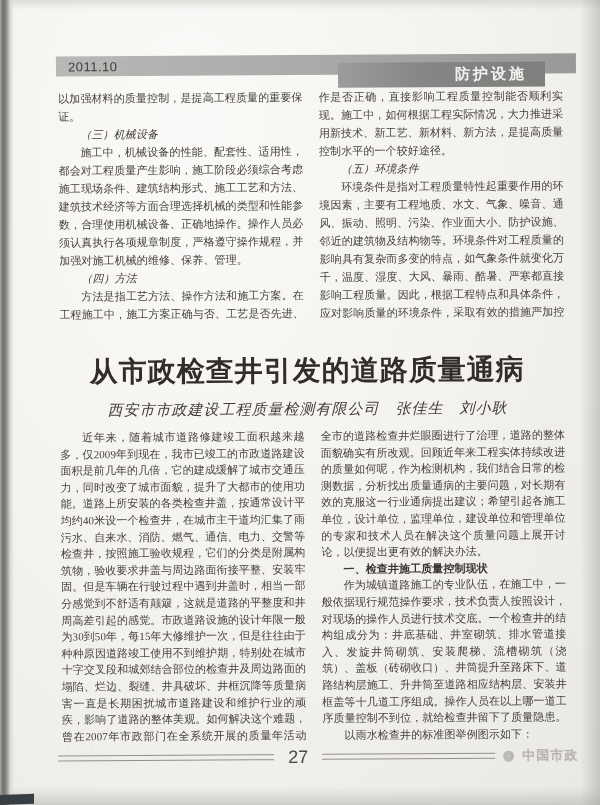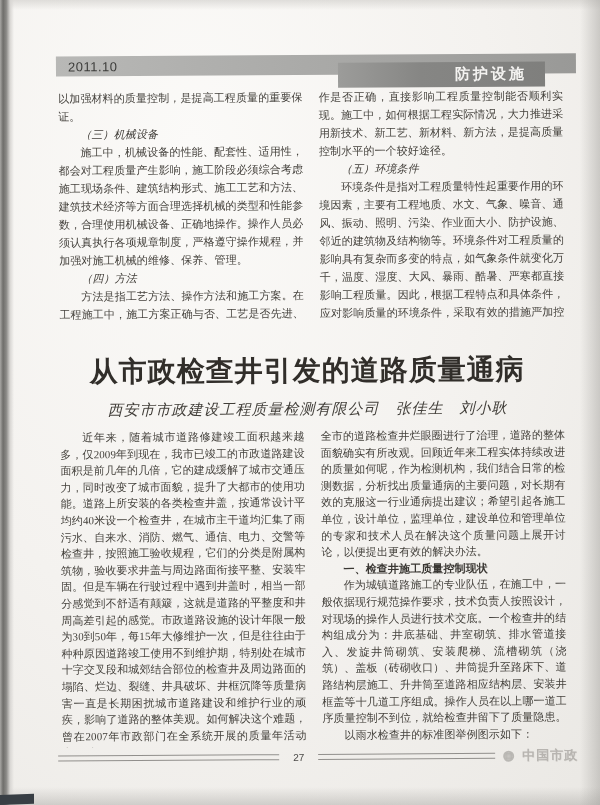--- a/index.html
+++ b/index.html
@@ -78,21 +78,21 @@
     position:absolute;left:56px;right:24px;top:748px;height:18px;
     display:flex;align-items:center;
   }
   .footer-rule{
     height:4px;border-top:1px solid #918f8c;border-bottom:1px solid #918f8c;
   }
   .footer-rule.left{flex:1.25;}
   .footer-rule.right{flex:1;}
   .page-number{
     font-family:Liberation Sans, sans-serif;
-    font-size:10px;color:#4b4a48;padding:0 14px;
+    font-size:18px;color:#4b4a48;padding:0 14px;
   }
   .journal-logo{
     display:flex;align-items:center;gap:8px;margin-left:8px;
     font-family:"Liberation Sans","DejaVu Sans",sans-serif;
     font-size:13px;font-weight:bold;color:#b7b4b0;
     letter-spacing:1px;text-shadow:0.5px 0.5px 0 #dedcd8;
     white-space:nowrap;
   }
   .logo-ring{
     width:11px;height:11px;border-radius:50%;

